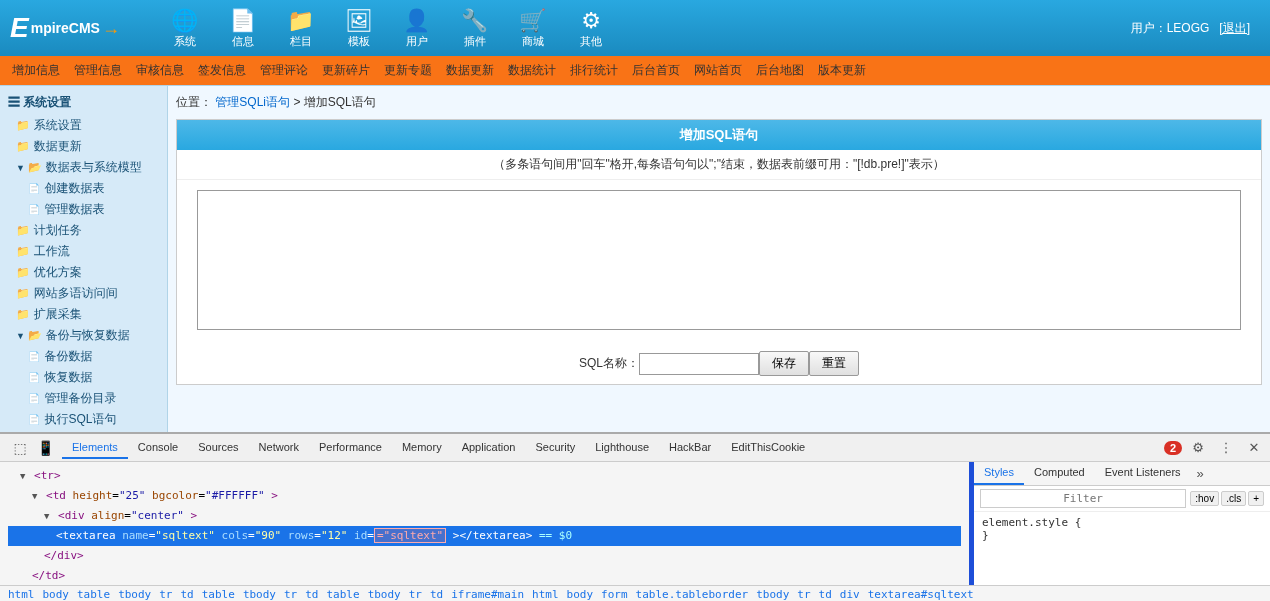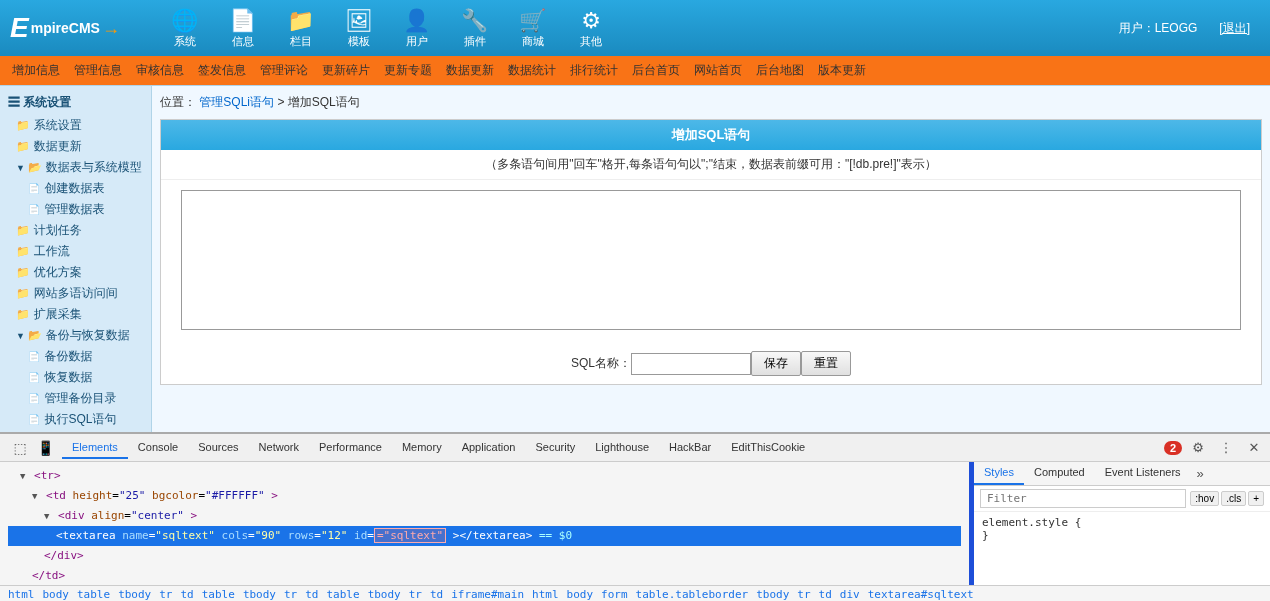--- a/index.html
+++ b/index.html
@@ -78,21 +78,21 @@
     }
 
     
     .main-layout {
       display: flex;
       height: calc(430px - 56px - 28px);
     }
 
     
     .sidebar {
-      width: 152px;
+      width: 168px;
       background: #d6eaf8;
       border-right: 1px solid #b0d4e8;
       overflow-y: auto;
       font-size: 12px;
       padding: 4px 0;
     }
     .sidebar-group-title {
       color: #1a5276;
       font-weight: bold;
       padding: 4px 8px;
@@ -289,20 +289,21 @@
       align-items: center;
       padding: 3px 6px;
       border-bottom: 1px solid #eee;
     }
     .filter-input {
       flex: 1;
       border: 1px solid #ccc;
       font-size: 11px;
       padding: 2px 6px;
       font-family: monospace;
+      text-align: center;
     }
     .filter-btns {
       display: flex;
       gap: 2px;
       margin-left: 4px;
     }
     .filter-btn-small {
       font-size: 10px;
       padding: 1px 4px;
       cursor: pointer;
@@ -427,21 +428,21 @@
       <span>商城</span>
     </div>
     <div class="nav-icon-item">
       <span style="font-size:22px;">⚙</span>
       <span>其他</span>
     </div>
   </div>
   <div class="user-info">
     <span>用户：LEOGG</span>
     &nbsp;
-    <a href="#" style="color:white;margin-left:12px;">[退出]</a>
+    <a href="#" style="color:white;">[退出]</a>
   </div>
 </div>
 
 <div class="second-nav">
   <a href="#">增加信息</a>
   <a href="#">管理信息</a>
   <a href="#">审核信息</a>
   <a href="#">签发信息</a>
   <a href="#">管理评论</a>
   <a href="#">更新碎片</a>

